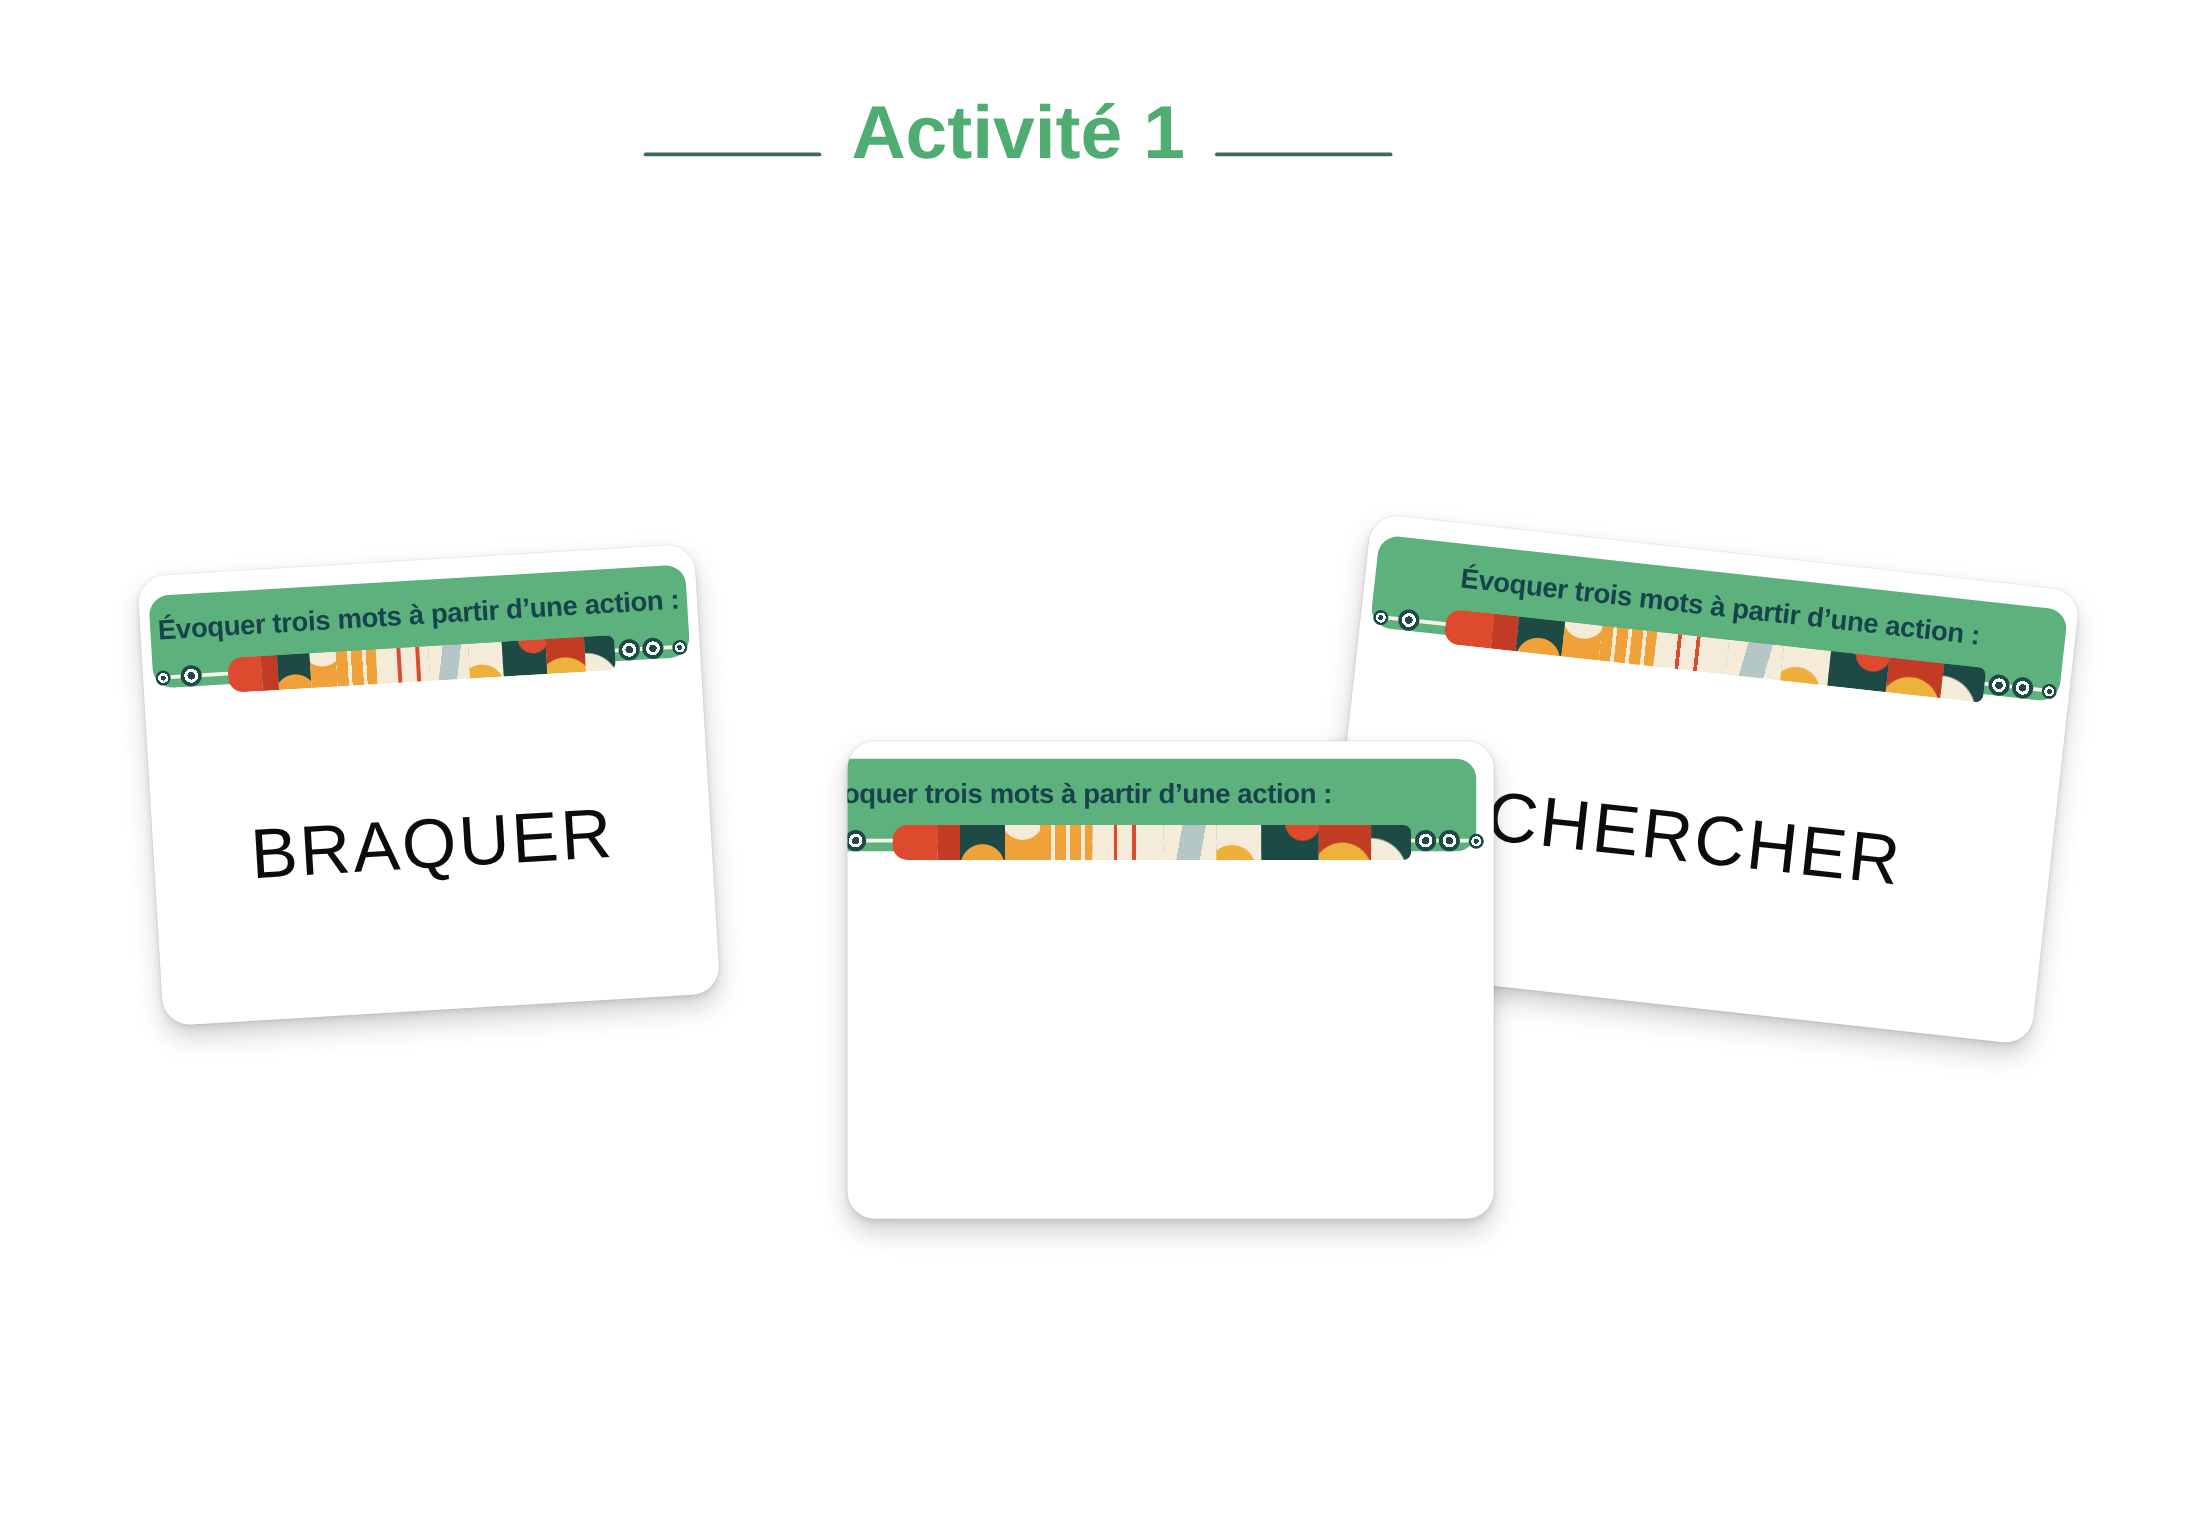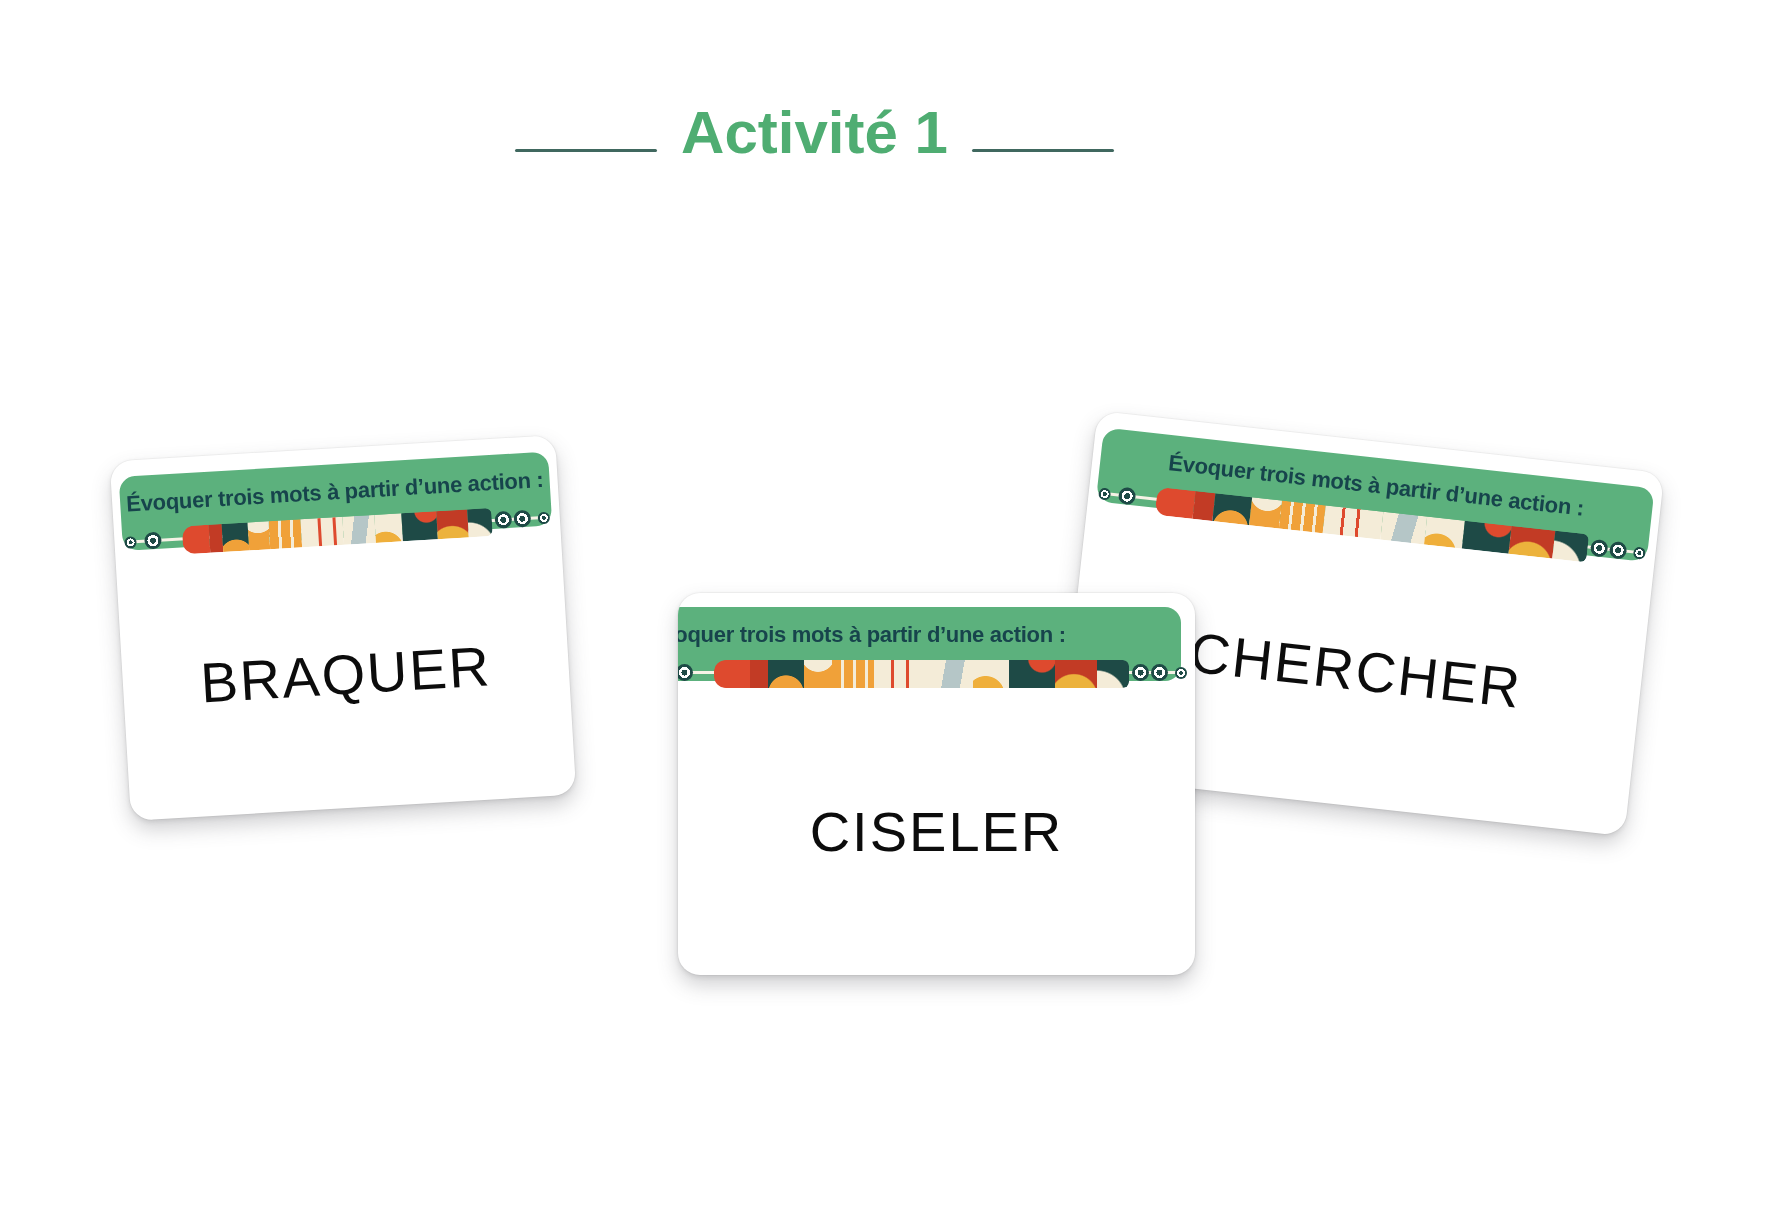--- a/index.html
+++ b/index.html
@@ -4,21 +4,21 @@
 <style>
   html,body{margin:0;padding:0;}
   body{
     width:1768px;height:1224px;position:relative;overflow:hidden;
     background:#ffffff;
     font-family:"Liberation Sans", sans-serif;
   }
 
   
   .title-row{
-    position:absolute;top:100px;left:0;width:1629px;
+    position:absolute;top:73px;left:0;width:1629px;
     display:flex;align-items:flex-end;justify-content:center;gap:24px;
   }
   .title-rule{
     width:142px;height:3px;background:#40685f;margin-bottom:14px;border-radius:2px;
   }
   .page-title{
     font-size:60px;font-weight:800;color:#4fad72;letter-spacing:0px;line-height:1.1;
   }
 
   
@@ -138,21 +138,20 @@
       <span class="cs cs9"></span>
       <span class="cs cs10"></span>
       <span class="cs cs11"></span>
     </div>
 
     <span class="bead bead-lg bead-l2"></span>
     <span class="bead bead-lg bead-r1"></span>
     <span class="bead bead-lg bead-r2"></span>
     <span class="bead bead-sm bead-r3"></span>
   </div>
-  <div class="card-word">CISELER</div>
 </div>
 
 <div class="card card-3">
   <div class="band">
     <div class="band-label">Évoquer trois mots à partir d’une action :</div>
   </div>
   <div class="strip">
     <div class="skewer-line"></div>
     <div class="collage">
       <span class="cs cs1"></span>

